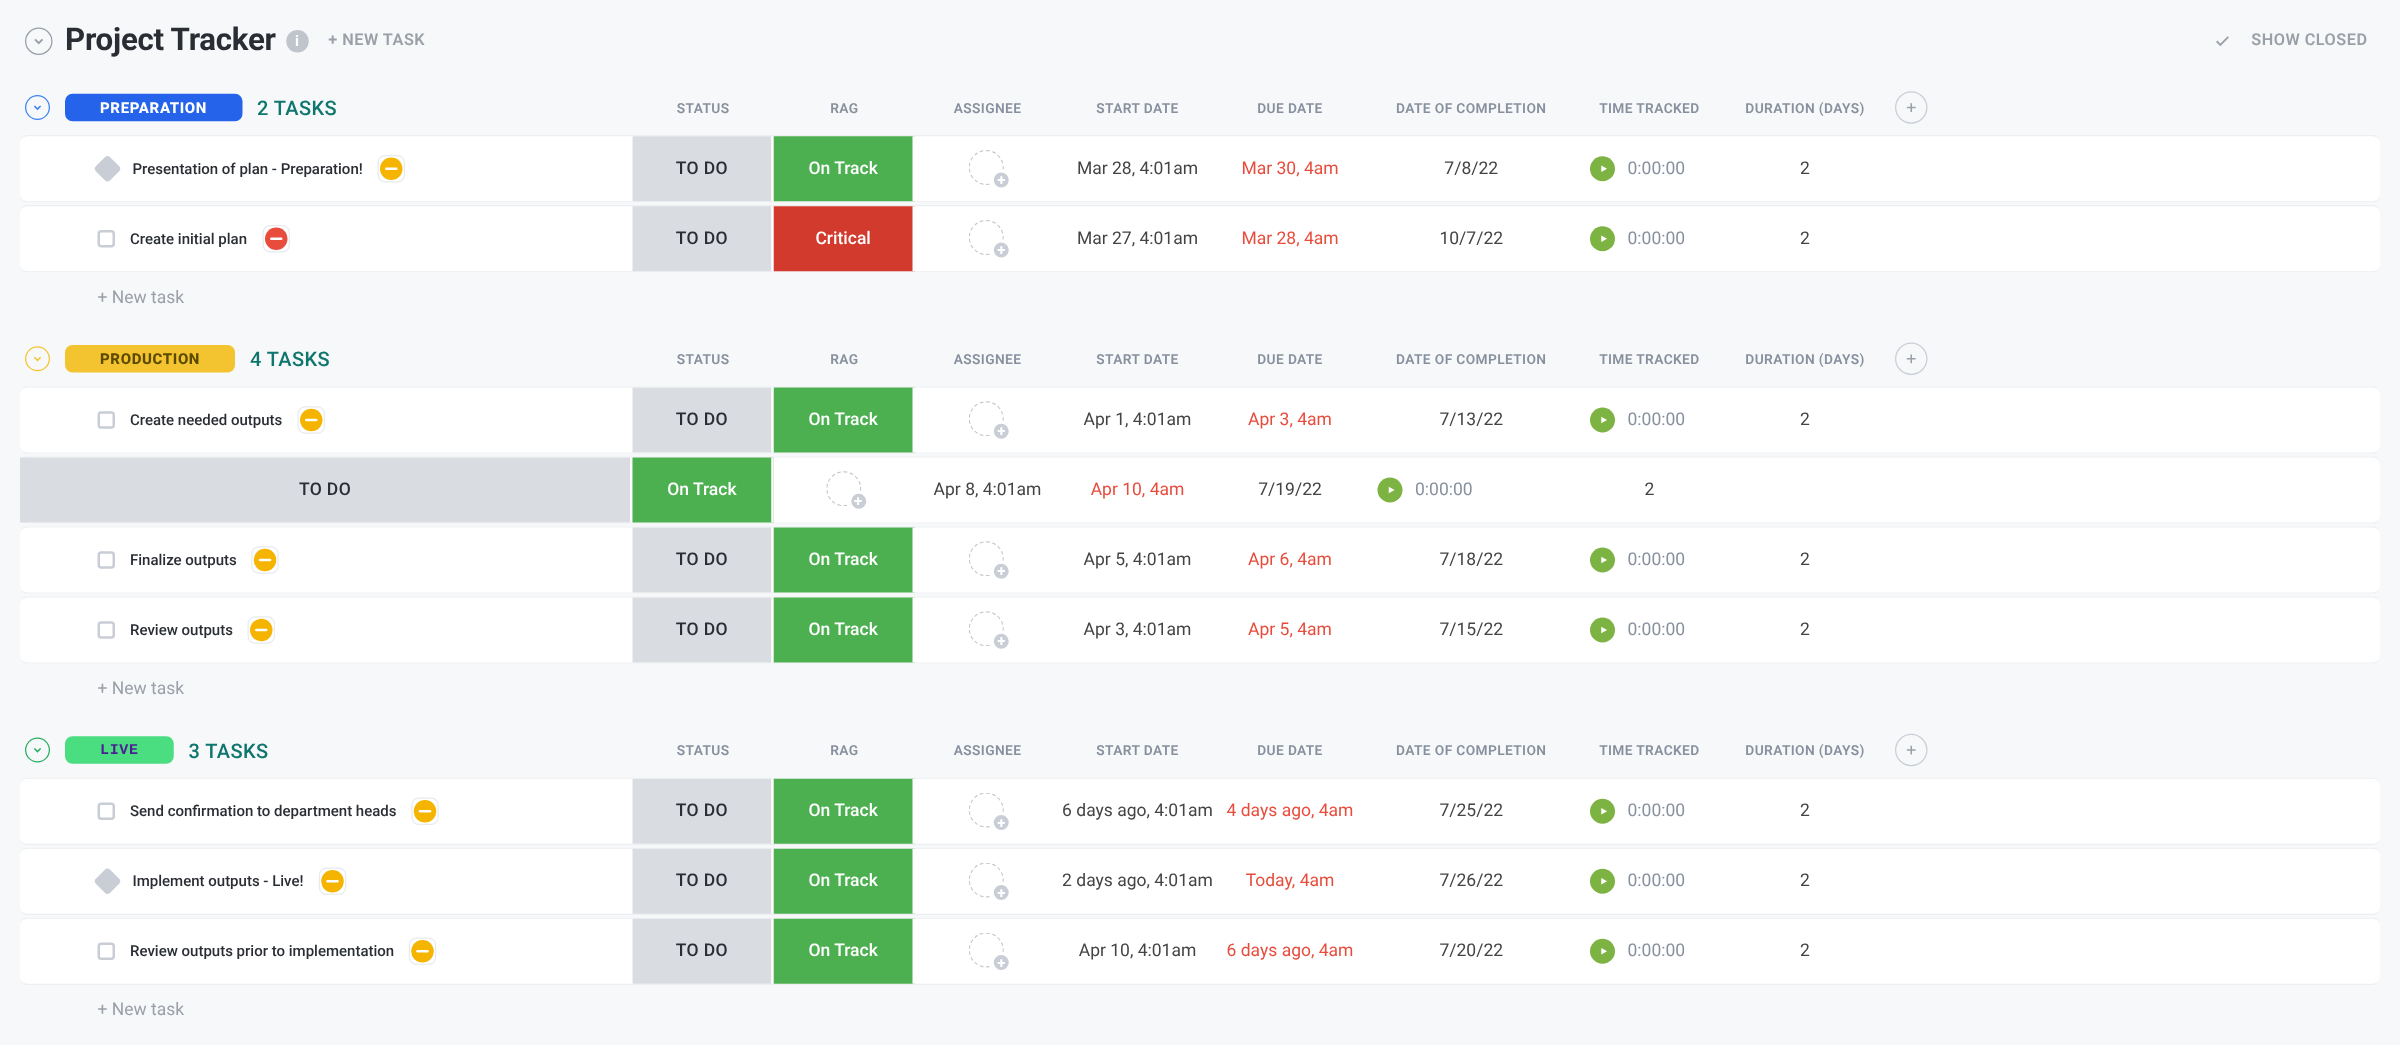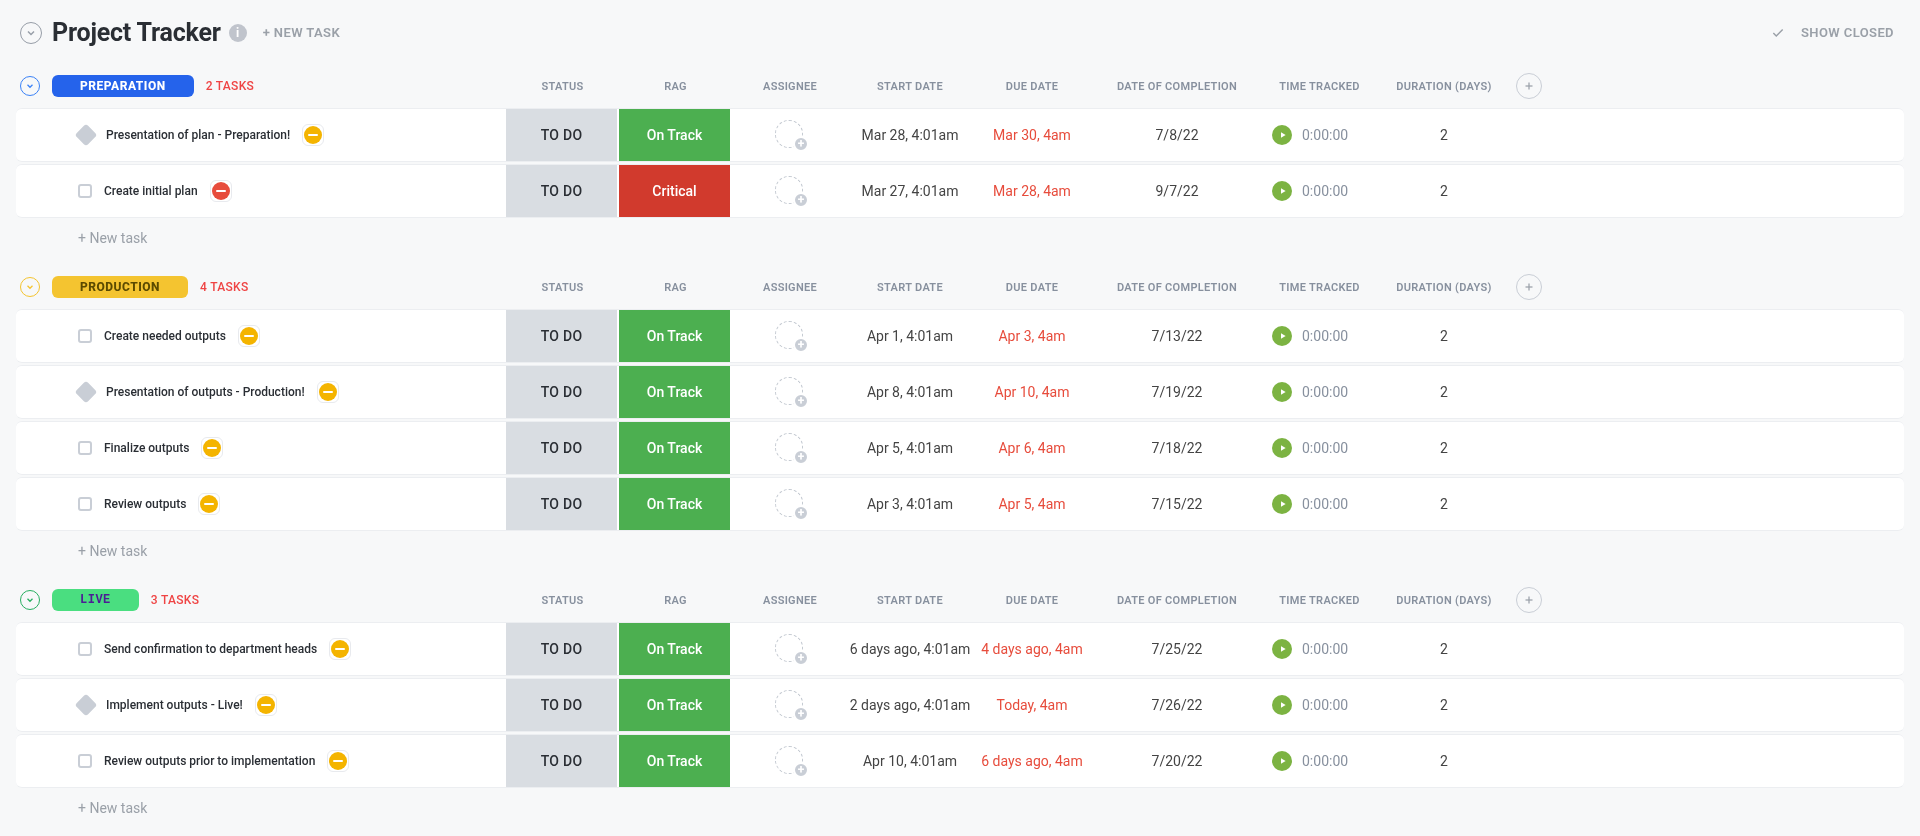--- a/index.html
+++ b/index.html
@@ -91,21 +91,21 @@
     padding:4px 28px;
     border-radius:6px;
     font-size:12px;
     font-weight:800;
     letter-spacing:0.5px;
     color:#fff;
   }
   .pill-blue{background:#2563eb;}
   .pill-yellow{background:#f4c430;color:#5b4a00;}
   .pill-green{background:#4ade80;color:#4c1d95;font-family:Liberation Mono, monospace;}
-  .task-count{color:#ef4444;font-size:12px;font-weight:500;letter-spacing:0.3px;}
+  .task-count{color:#0f766e;font-size:16px;font-weight:500;letter-spacing:0.3px;}
   .add-col{
     width:26px;height:26px;border:1.3px solid #c9ced6;border-radius:50%;
     display:flex;align-items:center;justify-content:center;
     color:#9aa0a8;margin:0 auto;
   }
   .add-col svg{width:12px;height:12px;}
 
   .task-row{
     display:grid;
     grid-template-columns: 490px 113px 113px 116px 124px 120px 170px 115px 134px 36px;
@@ -292,21 +292,21 @@
       <div class="cell status-cell">TO DO</div>
       <div class="cell ragcol rag-critical">Critical</div>
       <div class="cell assignee-cell">
             <div class="avatar-empty">
     <span class="big"></span>
     <span class="small">+</span>
   </div>
           </div>
       <div class="cell date-cell">Mar 27, 4:01am</div>
       <div class="cell date-cell date-red">Mar 28, 4am</div>
-      <div class="cell date-cell">9/7/22</div>
+      <div class="cell date-cell">10/7/22</div>
       <div class="cell time-cell">
         <span class="play">
     <svg viewBox="0 0 24 24">
                 <polygon points="6 4 20 12 6 20"></polygon>
               </svg>
   </span>
         <span class="time-val">0:00:00</span>
       </div>
       <div class="cell dur-cell">2</div>
       <div class="cell"></div>
@@ -368,29 +368,20 @@
     <svg viewBox="0 0 24 24">
                 <polygon points="6 4 20 12 6 20"></polygon>
               </svg>
   </span>
         <span class="time-val">0:00:00</span>
       </div>
       <div class="cell dur-cell">2</div>
       <div class="cell"></div>
     </div>
         <div class="task-row">
-      <div class="task-name-cell">
-        <span class="diamond"></span>
-        <span class="task-name">Presentation of outputs - Production!</span>
-        <span class="rag-badge">
-            <span class="rag-badge-inner rag-yellow">
-                <span class="minus-line"></span>
-              </span>
-          </span>
-      </div>
       <div class="cell status-cell">TO DO</div>
       <div class="cell ragcol rag-ontrack">On Track</div>
       <div class="cell assignee-cell">
             <div class="avatar-empty">
     <span class="big"></span>
     <span class="small">+</span>
   </div>
           </div>
       <div class="cell date-cell">Apr 8, 4:01am</div>
       <div class="cell date-cell date-red">Apr 10, 4am</div>

